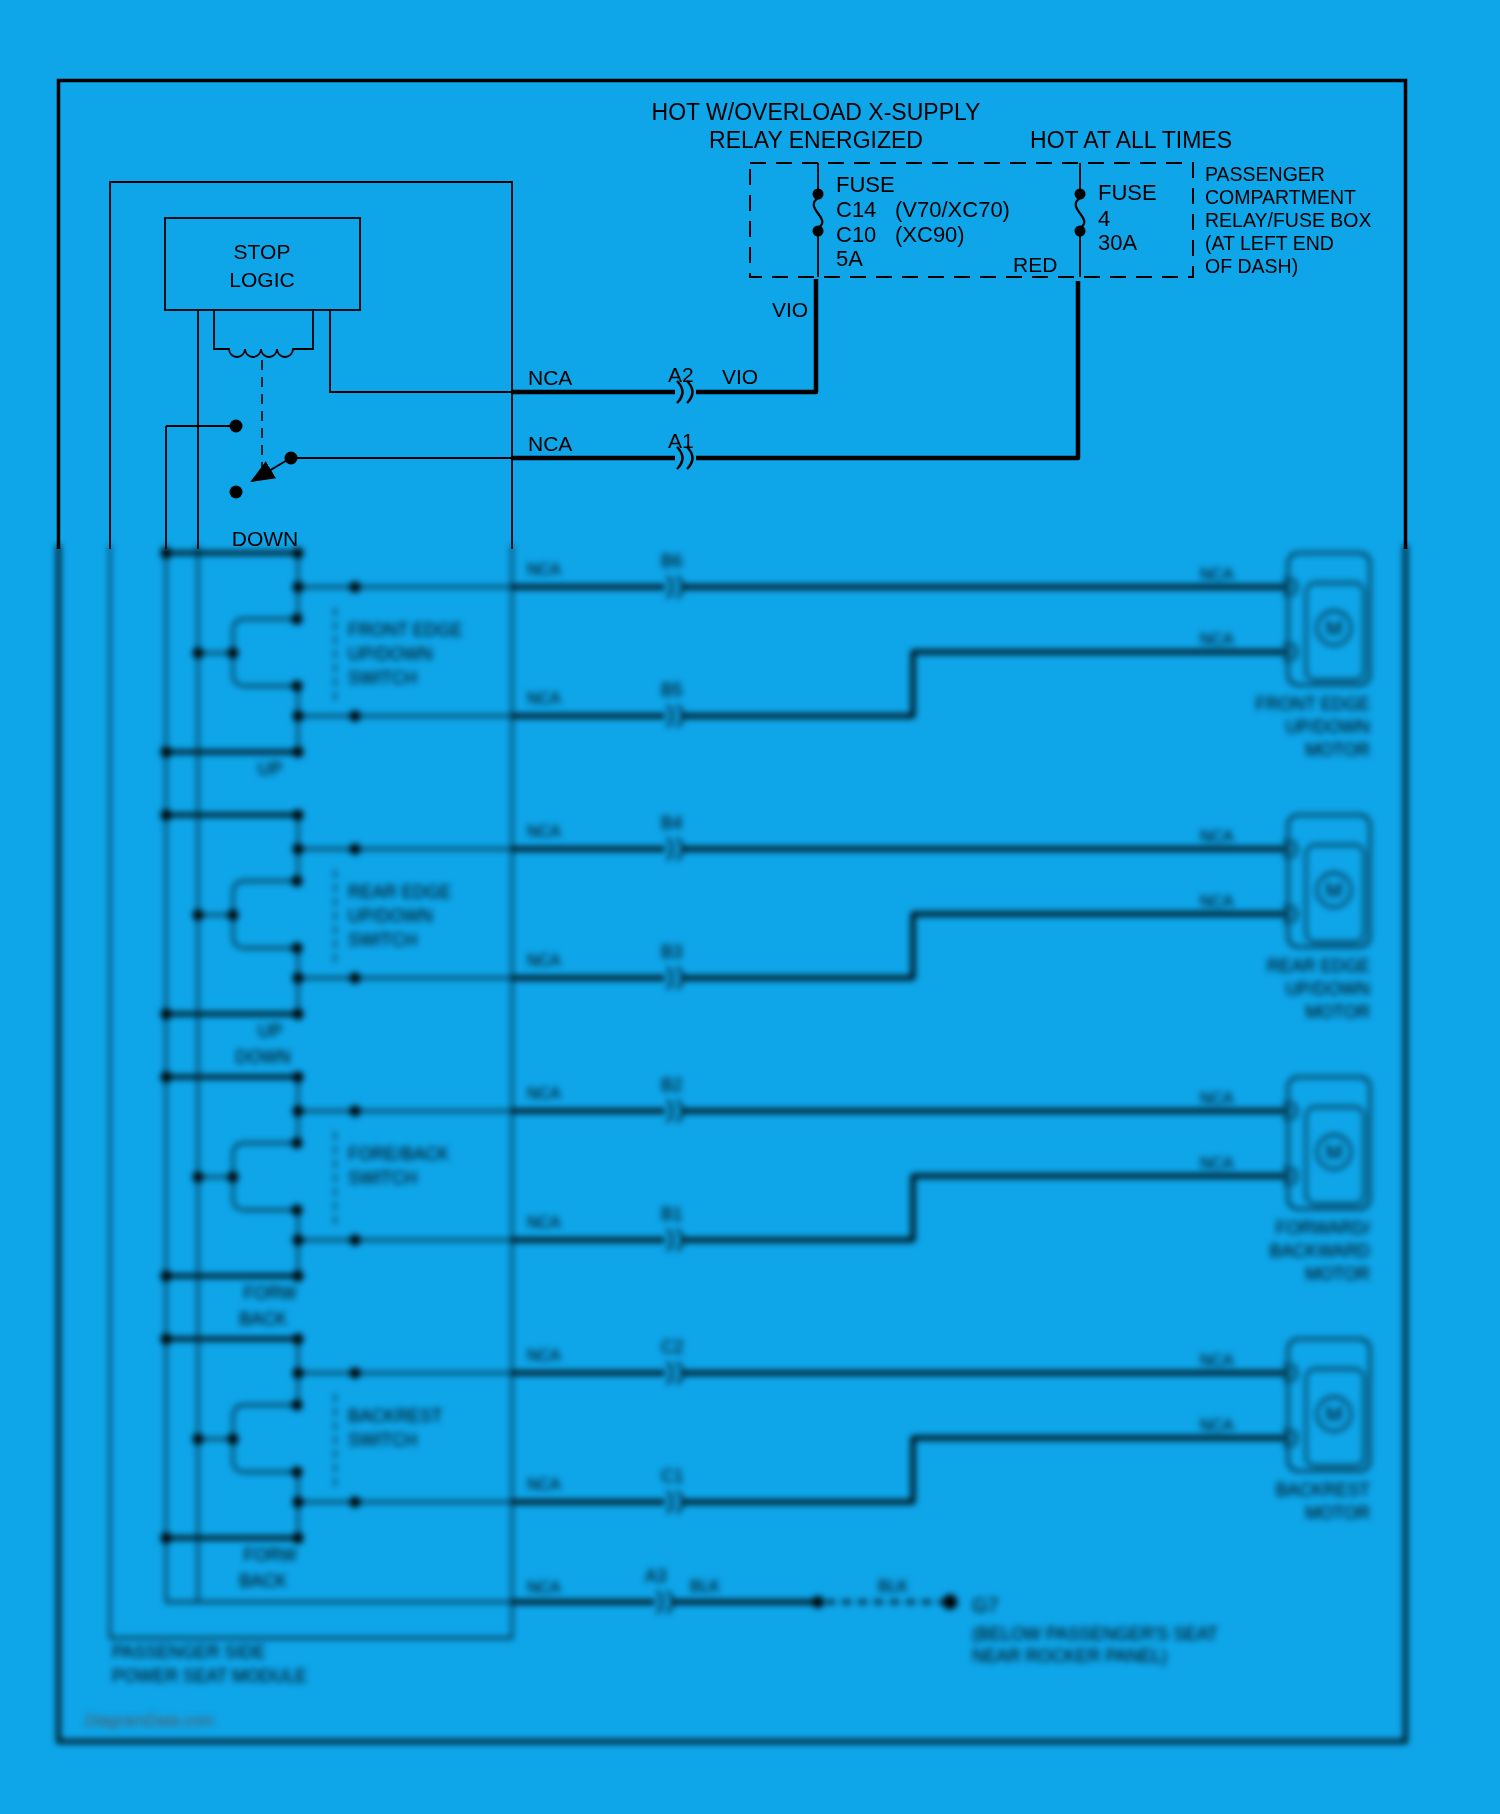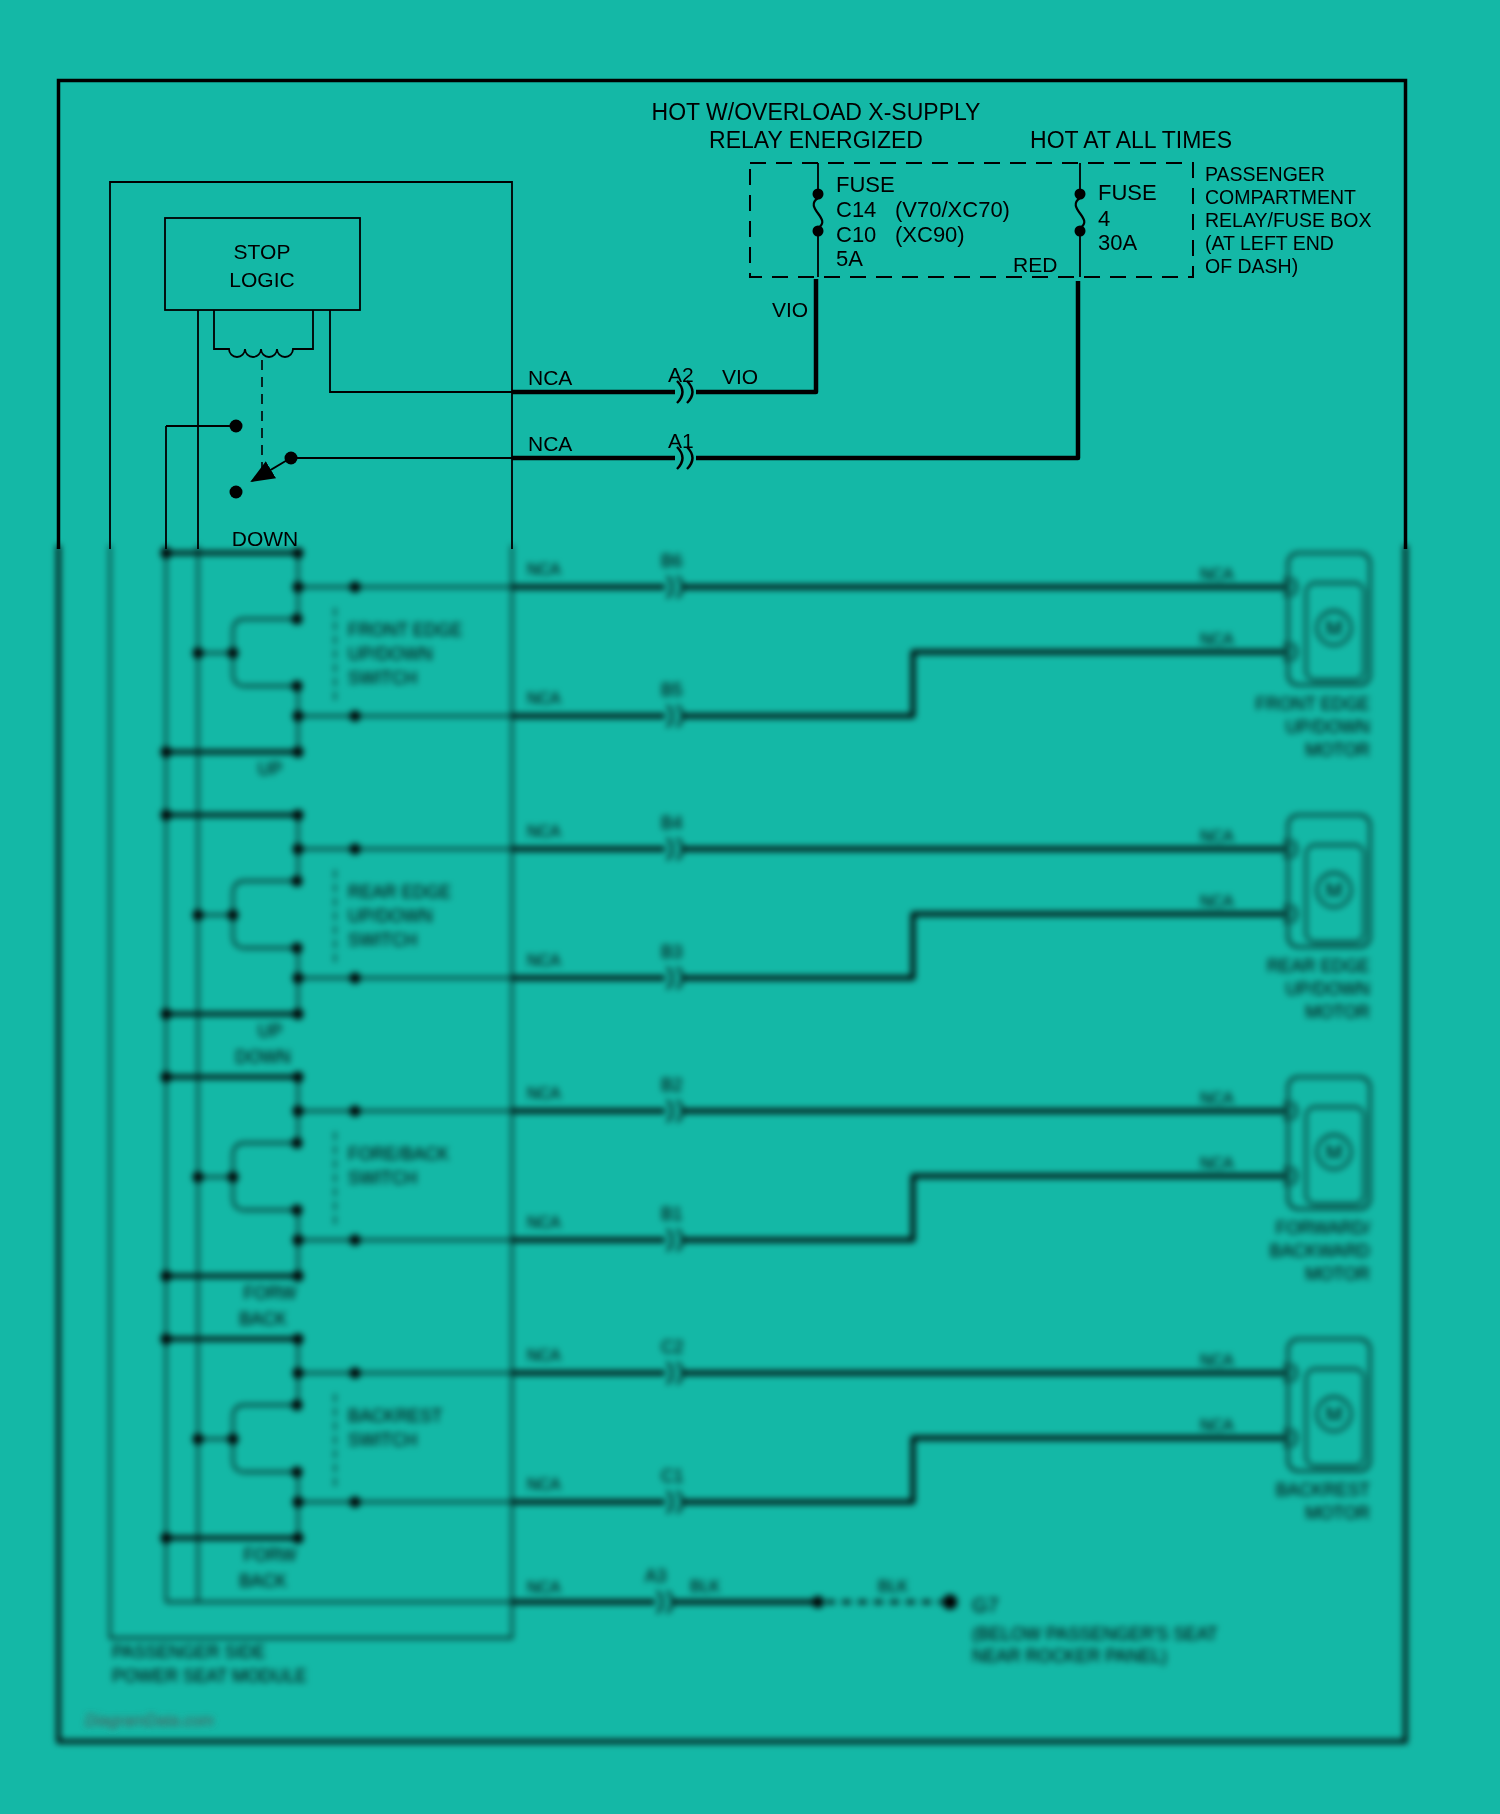--- a/index.html
+++ b/index.html
@@ -1,16 +1,16 @@
 <!DOCTYPE html>
 <html><head>
 <meta charset="utf-8">
 <style>
   html,body{margin:0;padding:0;background:#fff;}
-  #stage{position:relative;width:1500px;height:1814px;background:#14b8a6;overflow:hidden;}
+  #stage{position:relative;width:1500px;height:1814px;background:#0ea5e9;overflow:hidden;}
   svg{position:absolute;left:0;top:0;}
   .t{font-family:"Liberation Sans",sans-serif;fill:#000;}
   .t23{font-size:23px;} .t22{font-size:22px;} .t21{font-size:21px;}
   .t19{font-size:19.5px;} .t20{font-size:20px;}
   .t17{font-size:17.5px;} .t16{font-size:16px;}
   .wm{font-style:italic;fill:#555;}
   .ln{stroke:#000;fill:none;}
   .thin{stroke-width:1.8;}
   .thick{stroke-width:4.5;}
   .bar{stroke-width:4;}

